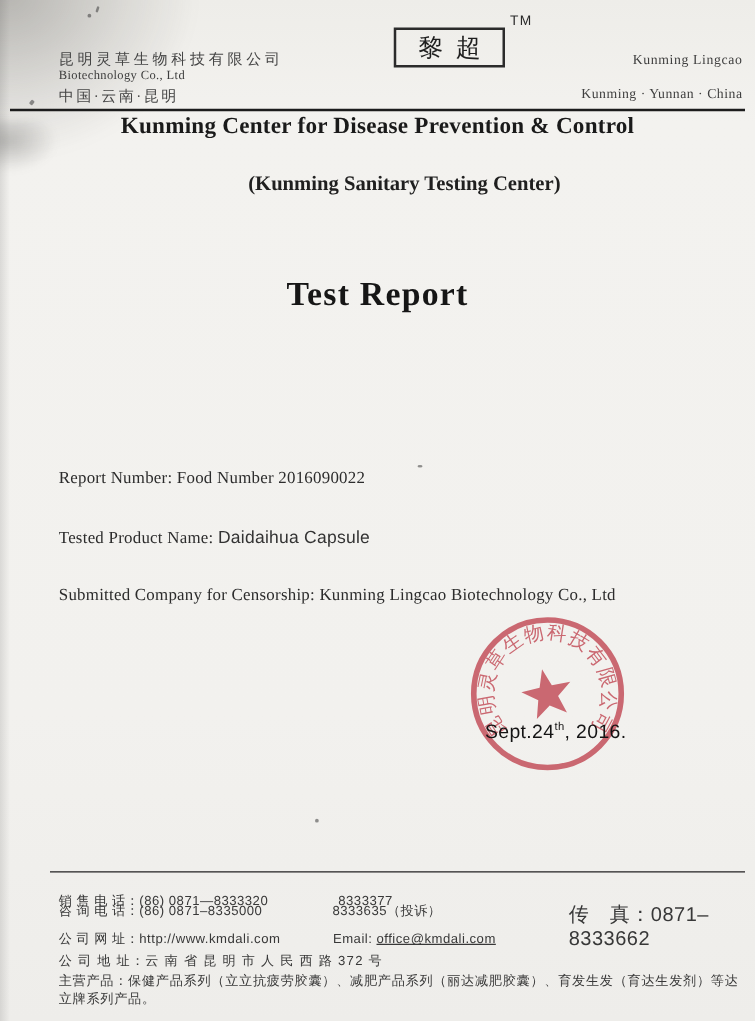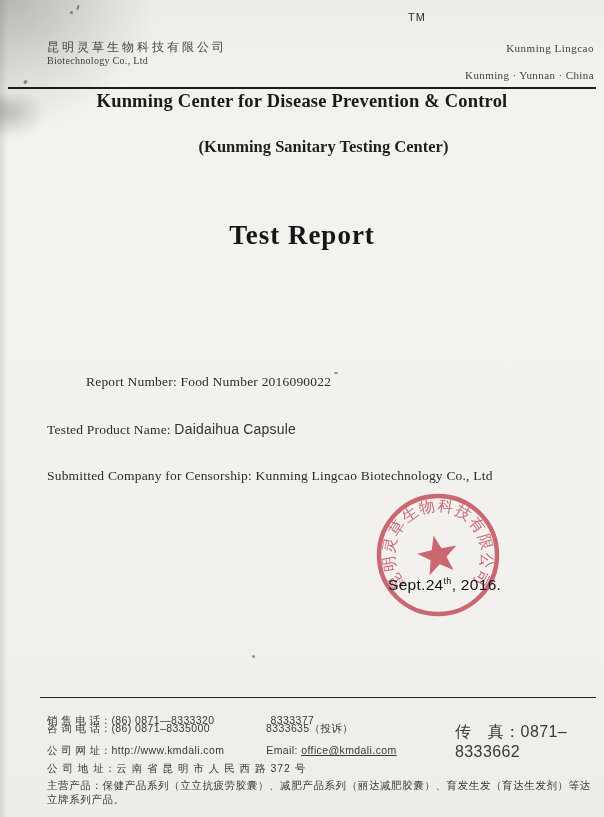--- a/index.html
+++ b/index.html
@@ -43,21 +43,21 @@
   
   .t-main{position:absolute;left:0;right:0;top:91px;margin:0;text-align:center;
     font-size:18.5px;font-weight:bold;color:#1a1a1a;letter-spacing:.2px;}
   .t-sub{position:absolute;left:0;right:0;top:137px;margin:0;text-align:center;
     font-size:16.5px;font-weight:bold;color:#1f1f1f;padding-left:43px;}
   .t-report{position:absolute;left:0;right:0;top:220px;margin:0;text-align:center;
     font-size:27px;font-weight:bold;color:#161616;letter-spacing:1px;}
 
   
   .line{position:absolute;left:47px;margin:0;font-size:13.5px;color:#2c2c2c;letter-spacing:.2px;}
-  .l1{top:374px;margin-left:39px;}
+  .l1{top:374px;}
   .l2{top:421px;}
   .l3{top:468px;}
   .sans{font-family:"Liberation Sans",sans-serif;font-size:14px;color:#333;}
 
   
   .stamp{position:absolute;left:372px;top:489px;width:132px;height:132px;opacity:.85;}
   .stamp .ring-text{font-family:"Liberation Sans",sans-serif;}
   .date{position:absolute;left:372px;top:560px;margin:16px;
     font-family:"Liberation Sans",sans-serif;font-size:15.5px;color:#141414;letter-spacing:.3px;}
   .date sup{font-size:9px;}
@@ -84,25 +84,29 @@
 
   <div class="corner-shade"></div>
   <div class="edge-shade-left"></div>
   <div class="smudge"></div>
   <div class="speck s1"></div>
   <div class="speck s2"></div>
   <div class="speck s3"></div>
   <div class="speck s4"></div>
   <div class="speck s5"></div>
 
+  <div class="logo-box">
+    <span>黎超</span>
+  </div>
   <span class="tm">TM</span>
 
   <div class="head-left">
     <div class="cn1">昆明灵草生物科技有限公司</div>
     <div class="en1">Biotechnology Co., Ltd</div>
+    <div class="cn2">中国·云南·昆明</div>
   </div>
 
   <div class="head-right">
     <div class="en1">Kunming  Lingcao</div>
     <div class="en2">Kunming · Yunnan · China</div>
   </div>
 
   <div class="head-rule"></div>
 
   <h1 class="t-main">Kunming Center for Disease Prevention &amp; Control</h1>

